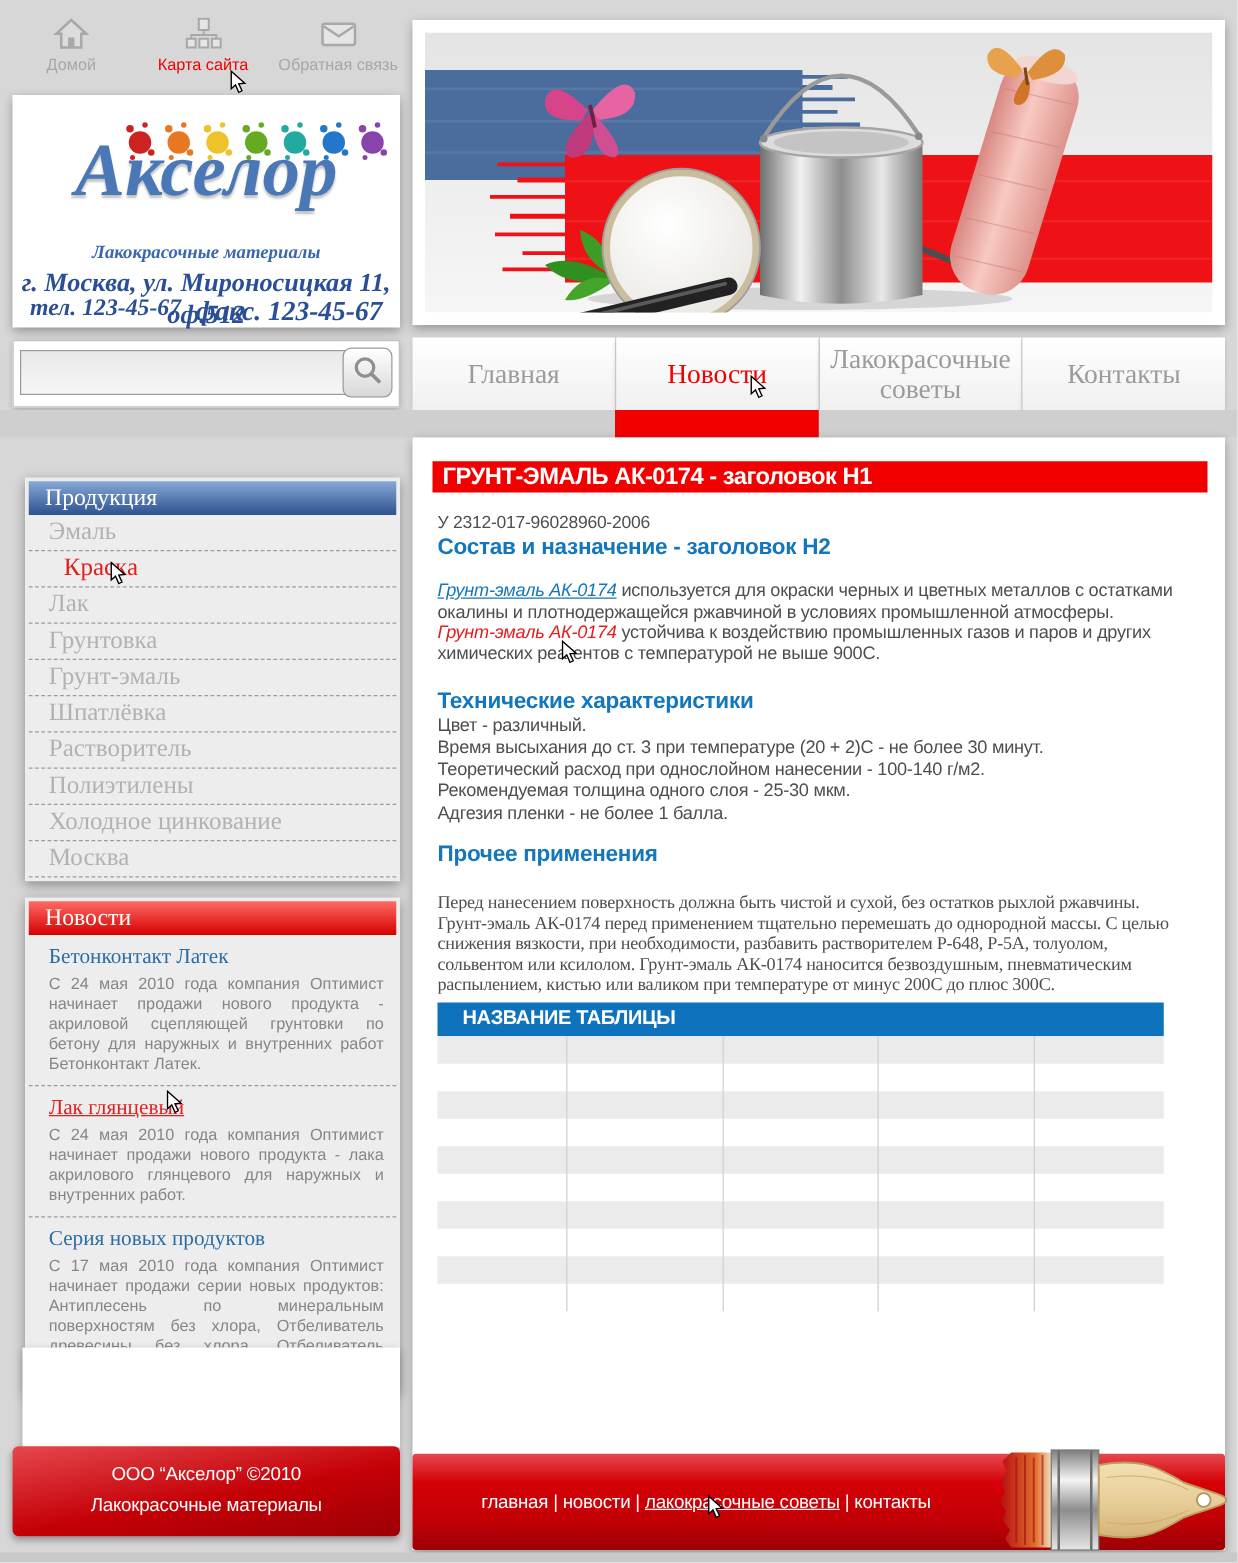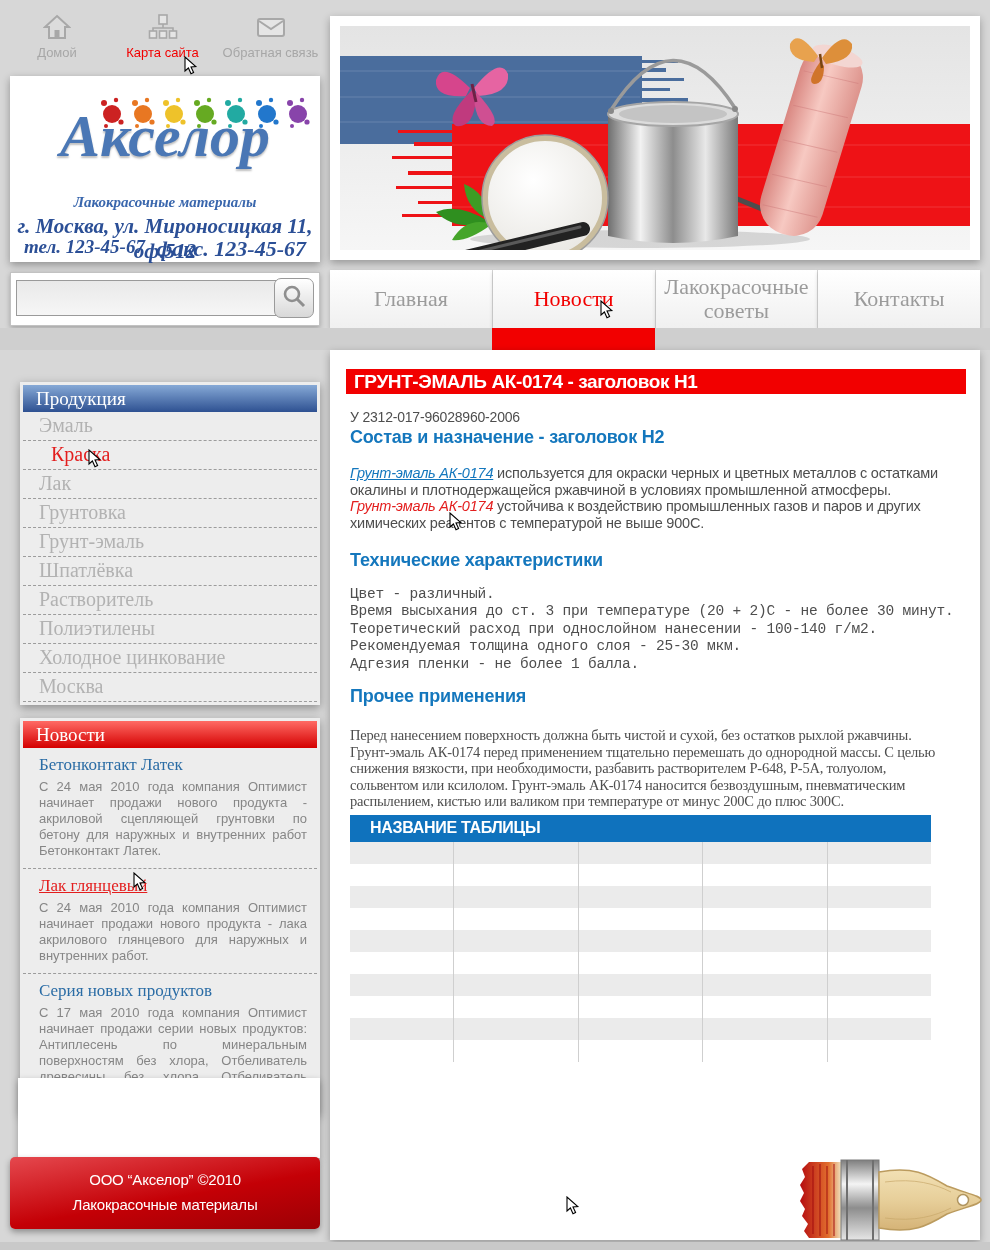--- a/index.html
+++ b/index.html
@@ -87,21 +87,21 @@
           color:#fff;font-weight:bold;font-size:19px;letter-spacing:-.4px;padding-left:8px;}
   .spec-no{margin-top:15px;font-size:14px;color:var(--c-text_gray,#4e4e4e);letter-spacing:-.2px;}
   .h2{margin:2px 0 0 0;font-size:18px;font-weight:bold;letter-spacing:-.2px;
       color:var(--c-heading_blue,#1477bd);}
   .h2.mt1{margin-top:19px;} .h2.mt2{margin-top:13px;}
   .body-text{width:600px;font-size:14.5px;line-height:16.5px;color:var(--c-text_gray,#4e4e4e);
              letter-spacing:-.2px;margin:0;}
   .p1{margin-top:17px;}
   .inline-link{color:var(--c-heading_blue,#1477bd);font-style:italic;text-decoration:underline;cursor:pointer;}
   .inline-red{color:#e31e1e;font-style:italic;}
-  .tech-list{margin-top:15px;font-family:Liberation Mono, monospace;}
+  .tech-list{margin-top:2px;}
   .tech-line{font-size:14.5px;line-height:17.4px;color:var(--c-text_gray,#4e4e4e);letter-spacing:-.2px;}
   .p3{margin-top:20px;width:590px;font-family:Liberation Serif, serif;}
   
   .spec-table{margin-top:5px;width:581px;border-collapse:collapse;}
   .spec-table .thead-bar{background:var(--c-table_blue,#0f72bd);color:#fff;font-weight:bold;
         font-size:16px;letter-spacing:-.3px;text-align:left;height:25px;padding-left:20px;}
   .spec-table td{height:20px;border-left:1px solid #cfcfcf;}
   .spec-table td:first-child{border-left:none;}
   .spec-table tr.alt{background:#ebebeb;}
   
@@ -531,20 +531,25 @@
               <td></td>
             </tr>
           </tbody>
       </table>
     </div>
   </div>
 
   <div class="footer-left">
     <div class="l1">ООО “Акселор” ©2010</div>
     <div class="l2">Лакокрасочные материалы</div>
+  </div>
+  <div class="footer-stroke">
+    <div class="foot-links">
+      
+    <span class="foot-item"><span class="foot-label">главная</span></span><span class="foot-item"><span class="foot-label">новости</span></span><span class="foot-item active"><span class="foot-label">лакокрасочные советы</span></span><span class="foot-item"><span class="foot-label">контакты</span></span></div>
   </div>
   <svg class="brush" width="210" height="88" viewBox="0 0 210 88">
     <defs>
       <linearGradient id="ferr" x1="0" y1="0" x2="0" y2="1">
         <stop offset="0" stop-color="#7e7e7e"></stop>
           <stop offset=".3" stop-color="#f4f4f4"></stop>
         <stop offset=".6" stop-color="#8d8d8d"></stop>
           <stop offset="1" stop-color="#e6e6e6"></stop>
       </linearGradient>
       <linearGradient id="wood" x1="0" y1="0" x2="0" y2="1">

